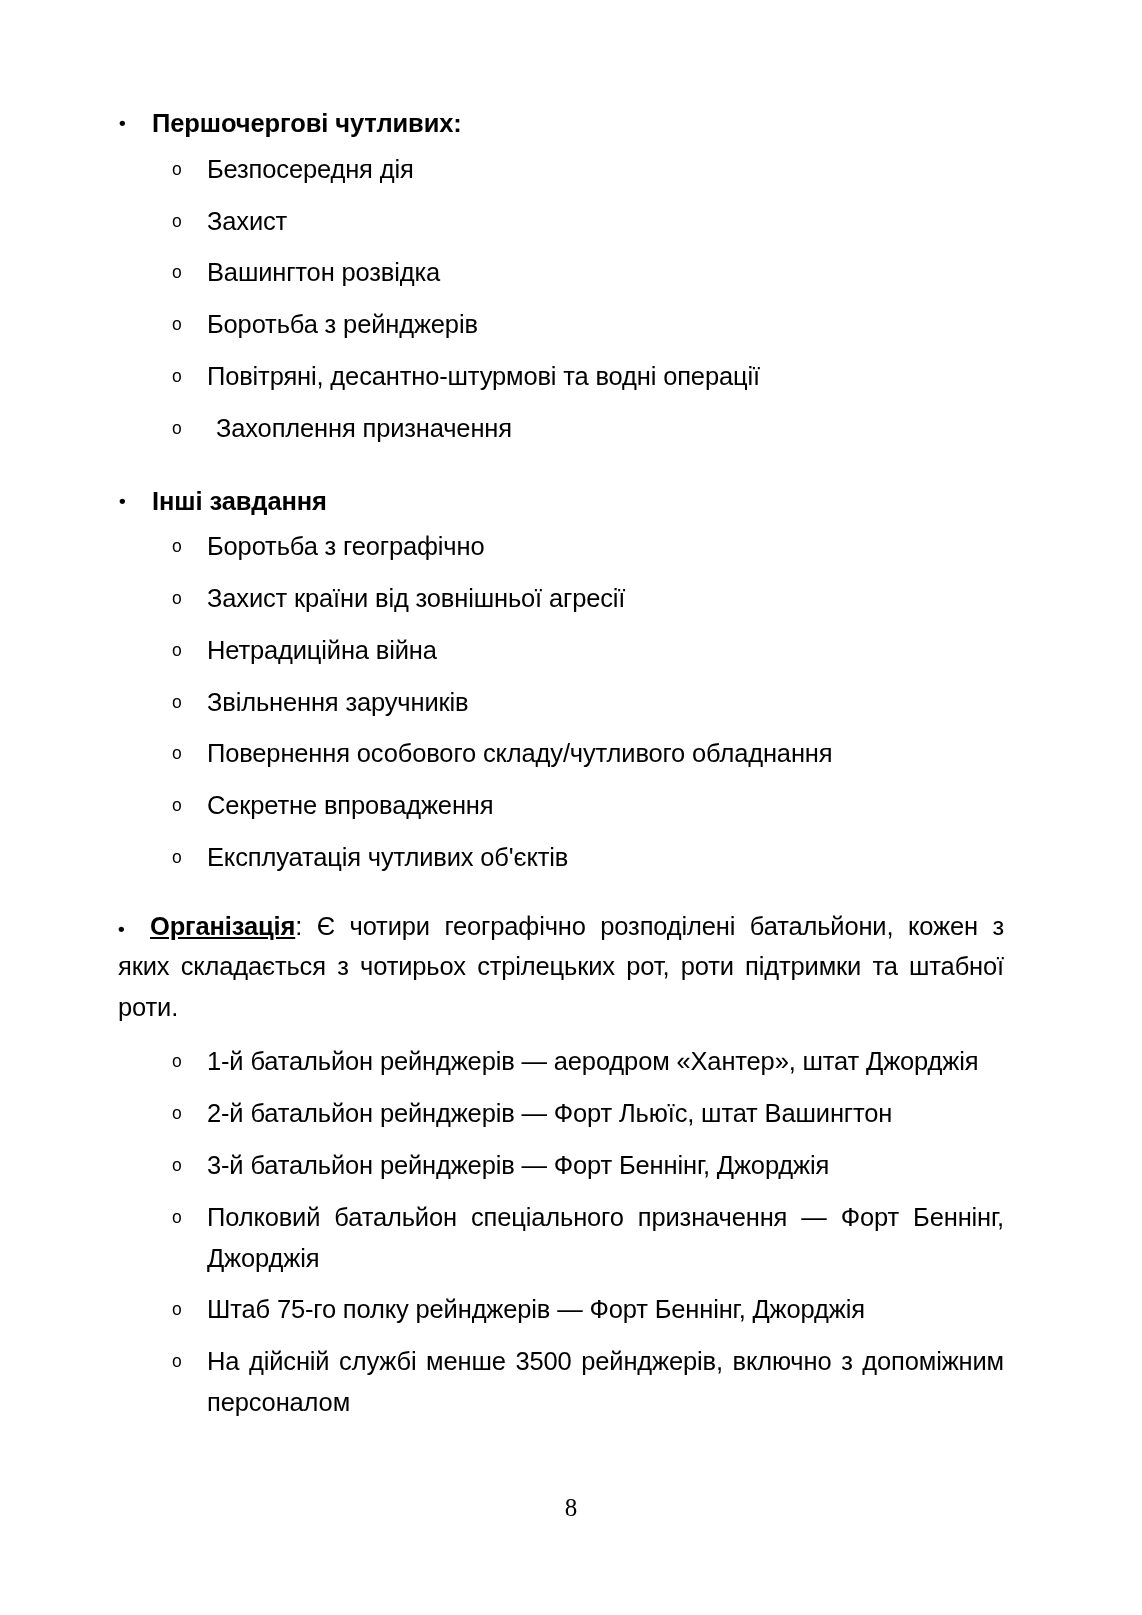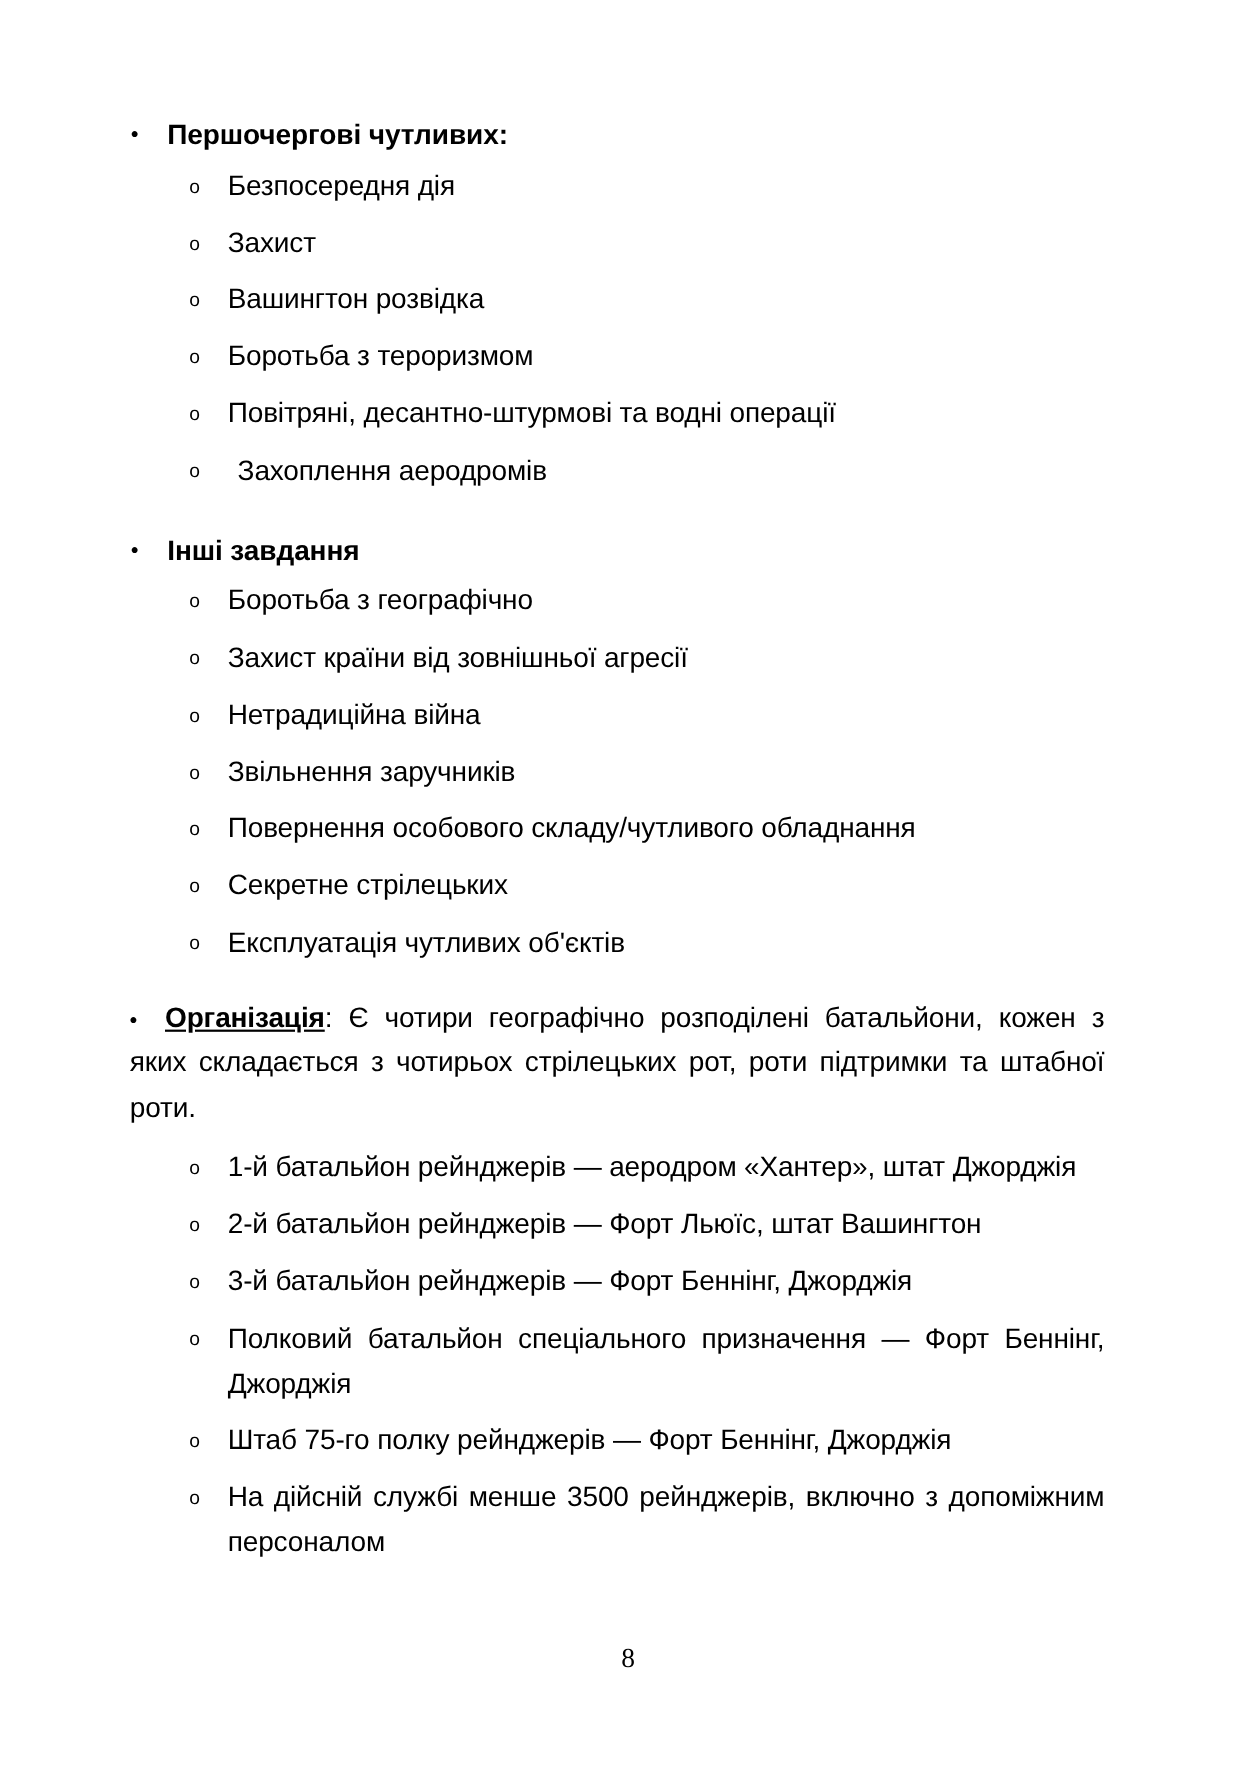--- a/index.html
+++ b/index.html
@@ -139,29 +139,29 @@
       <div class="l2-item">
         <span class="marker">o</span>
         <span class="txt">Захист</span>
       </div>
       <div class="l2-item">
         <span class="marker">o</span>
         <span class="txt">Вашингтон розвідка</span>
       </div>
       <div class="l2-item">
         <span class="marker">o</span>
-        <span class="txt">Боротьба з тероризмом</span>
+        <span class="txt">Боротьба з рейнджерів</span>
       </div>
       <div class="l2-item">
         <span class="marker">o</span>
         <span class="txt">Повітряні, десантно-штурмові та водні операції</span>
       </div>
       <div class="l2-item extra-indent">
         <span class="marker">o</span>
-        <span class="txt">Захоплення аеродромів</span>
+        <span class="txt">Захоплення призначення</span>
       </div>
     </div>
 
     <div class="group-gap"></div>
 
     <div class="l1-item">
       <span class="marker">•</span>
       <span class="l1-label">Інші завдання</span>
     </div>
     <div class="l2-list">
@@ -180,21 +180,21 @@
       <div class="l2-item">
         <span class="marker">o</span>
         <span class="txt">Звільнення заручників</span>
       </div>
       <div class="l2-item">
         <span class="marker">o</span>
         <span class="txt">Повернення особового складу/чутливого обладнання</span>
       </div>
       <div class="l2-item">
         <span class="marker">o</span>
-        <span class="txt">Секретне стрілецьких</span>
+        <span class="txt">Секретне впровадження</span>
       </div>
       <div class="l2-item">
         <span class="marker">o</span>
         <span class="txt">Експлуатація чутливих об'єктів</span>
       </div>
     </div>
 
     <div class="l1-para">
       <span class="marker">•</span><b>Організація</b><span>:</span><span> Є чотири географічно розподілені батальйони, кожен з яких складається з чотирьох стрілецьких рот, роти підтримки та штабної роти.</span>
     </div>

